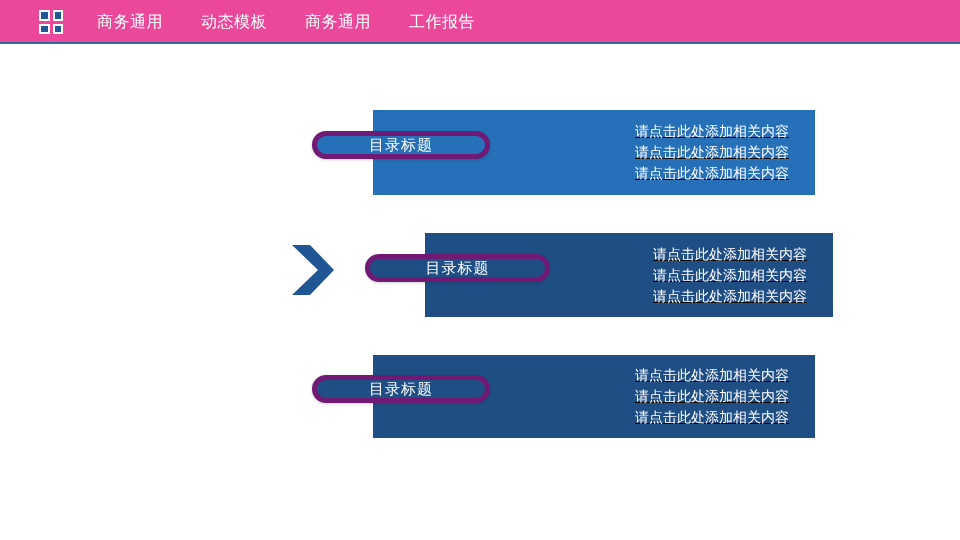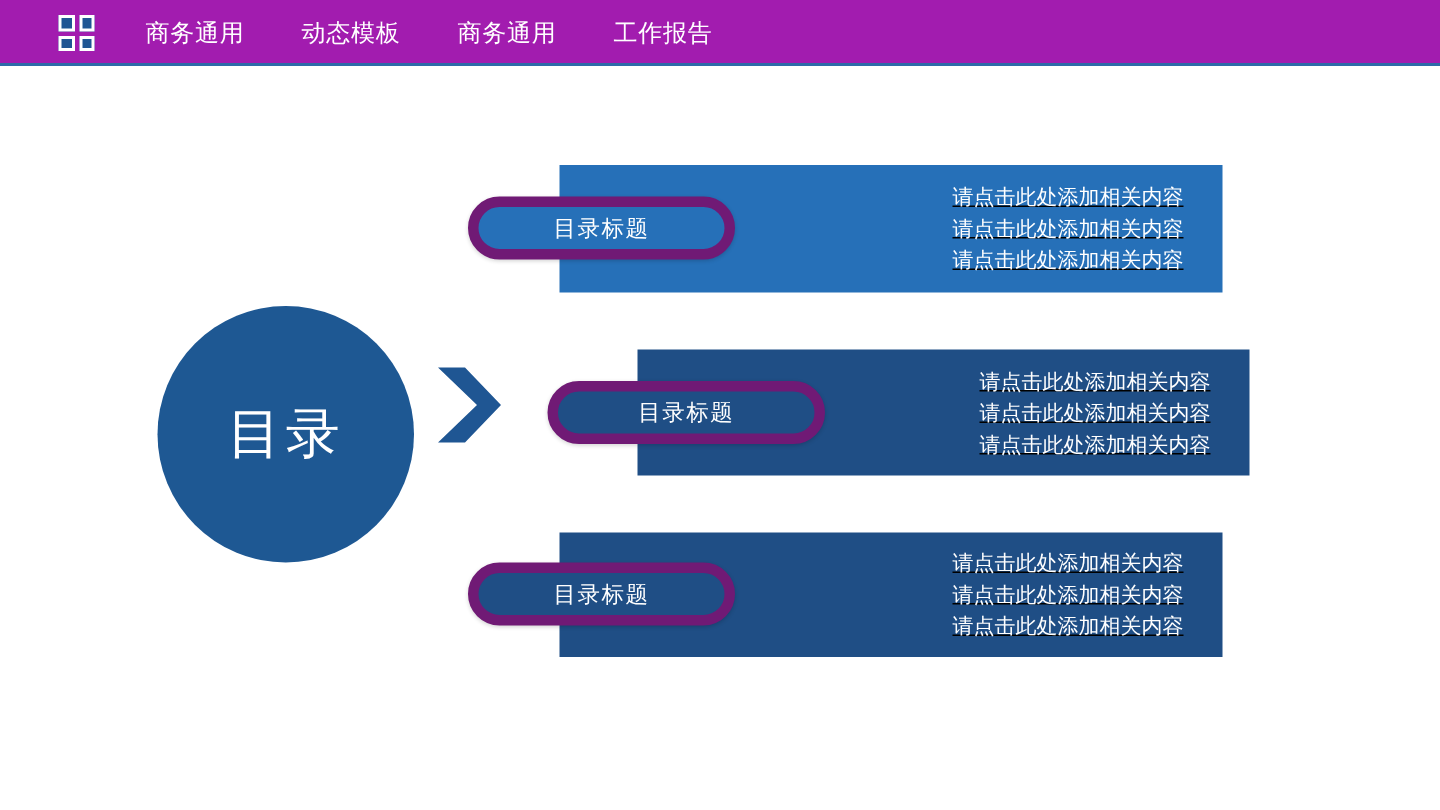--- a/index.html
+++ b/index.html
@@ -15,21 +15,21 @@
     position: relative;
   }
 
   
   .topbar {
     position: absolute;
     left: 0;
     top: 0;
     width: 960px;
     height: 44px;
-    background: #a21caf;
+    background: #ec4899;
     display: flex;
     align-items: center;
     box-sizing: border-box;
   }
   .topbar-accent {
     position: absolute;
     left: 0;
     top: 42px;
     width: 960px;
     height: 2px;
@@ -124,23 +124,23 @@
   }
   .panel-line {
     color: #ffffff;
     font-size: 14px;
     line-height: 21px;
     white-space: nowrap;
   }
 
   .pill {
     position: absolute;
-    height: 42px;
+    height: 28px;
     border-radius: 21px;
-    border: 7px solid #701a75;
+    border: 5px solid #701a75;
     box-sizing: border-box;
     display: flex;
     align-items: center;
     justify-content: center;
     box-shadow: 0 1px 3px rgba(0,0,0,0.18);
   }
   .pill-label {
     color: #ffffff;
     font-size: 15px;
     letter-spacing: 1px;
@@ -176,23 +176,20 @@
     <span class="nav-item">商务通用</span>
     <span class="nav-item">动态模板</span>
     <span class="nav-item">商务通用</span>
     <span class="nav-item">工作报告</span>
   </div>
 </div>
 <div class="topbar-accent"></div>
 
 <div class="stage">
 
-  <div class="hub-circle">
-    <span class="hub-circle-label">目录</span>
-  </div>
 
   <div class="chevron">
     <svg width="48" height="54" viewBox="0 0 48 54" xmlns="http://www.w3.org/2000/svg">
       <polygon points="4,2 30,27 4,52 22,52 46,27 22,2" fill="#1f5693"></polygon>
     </svg>
   </div>
 
   <div class="row" id="row-1">
     <div class="panel">
       <div class="panel-lines">

